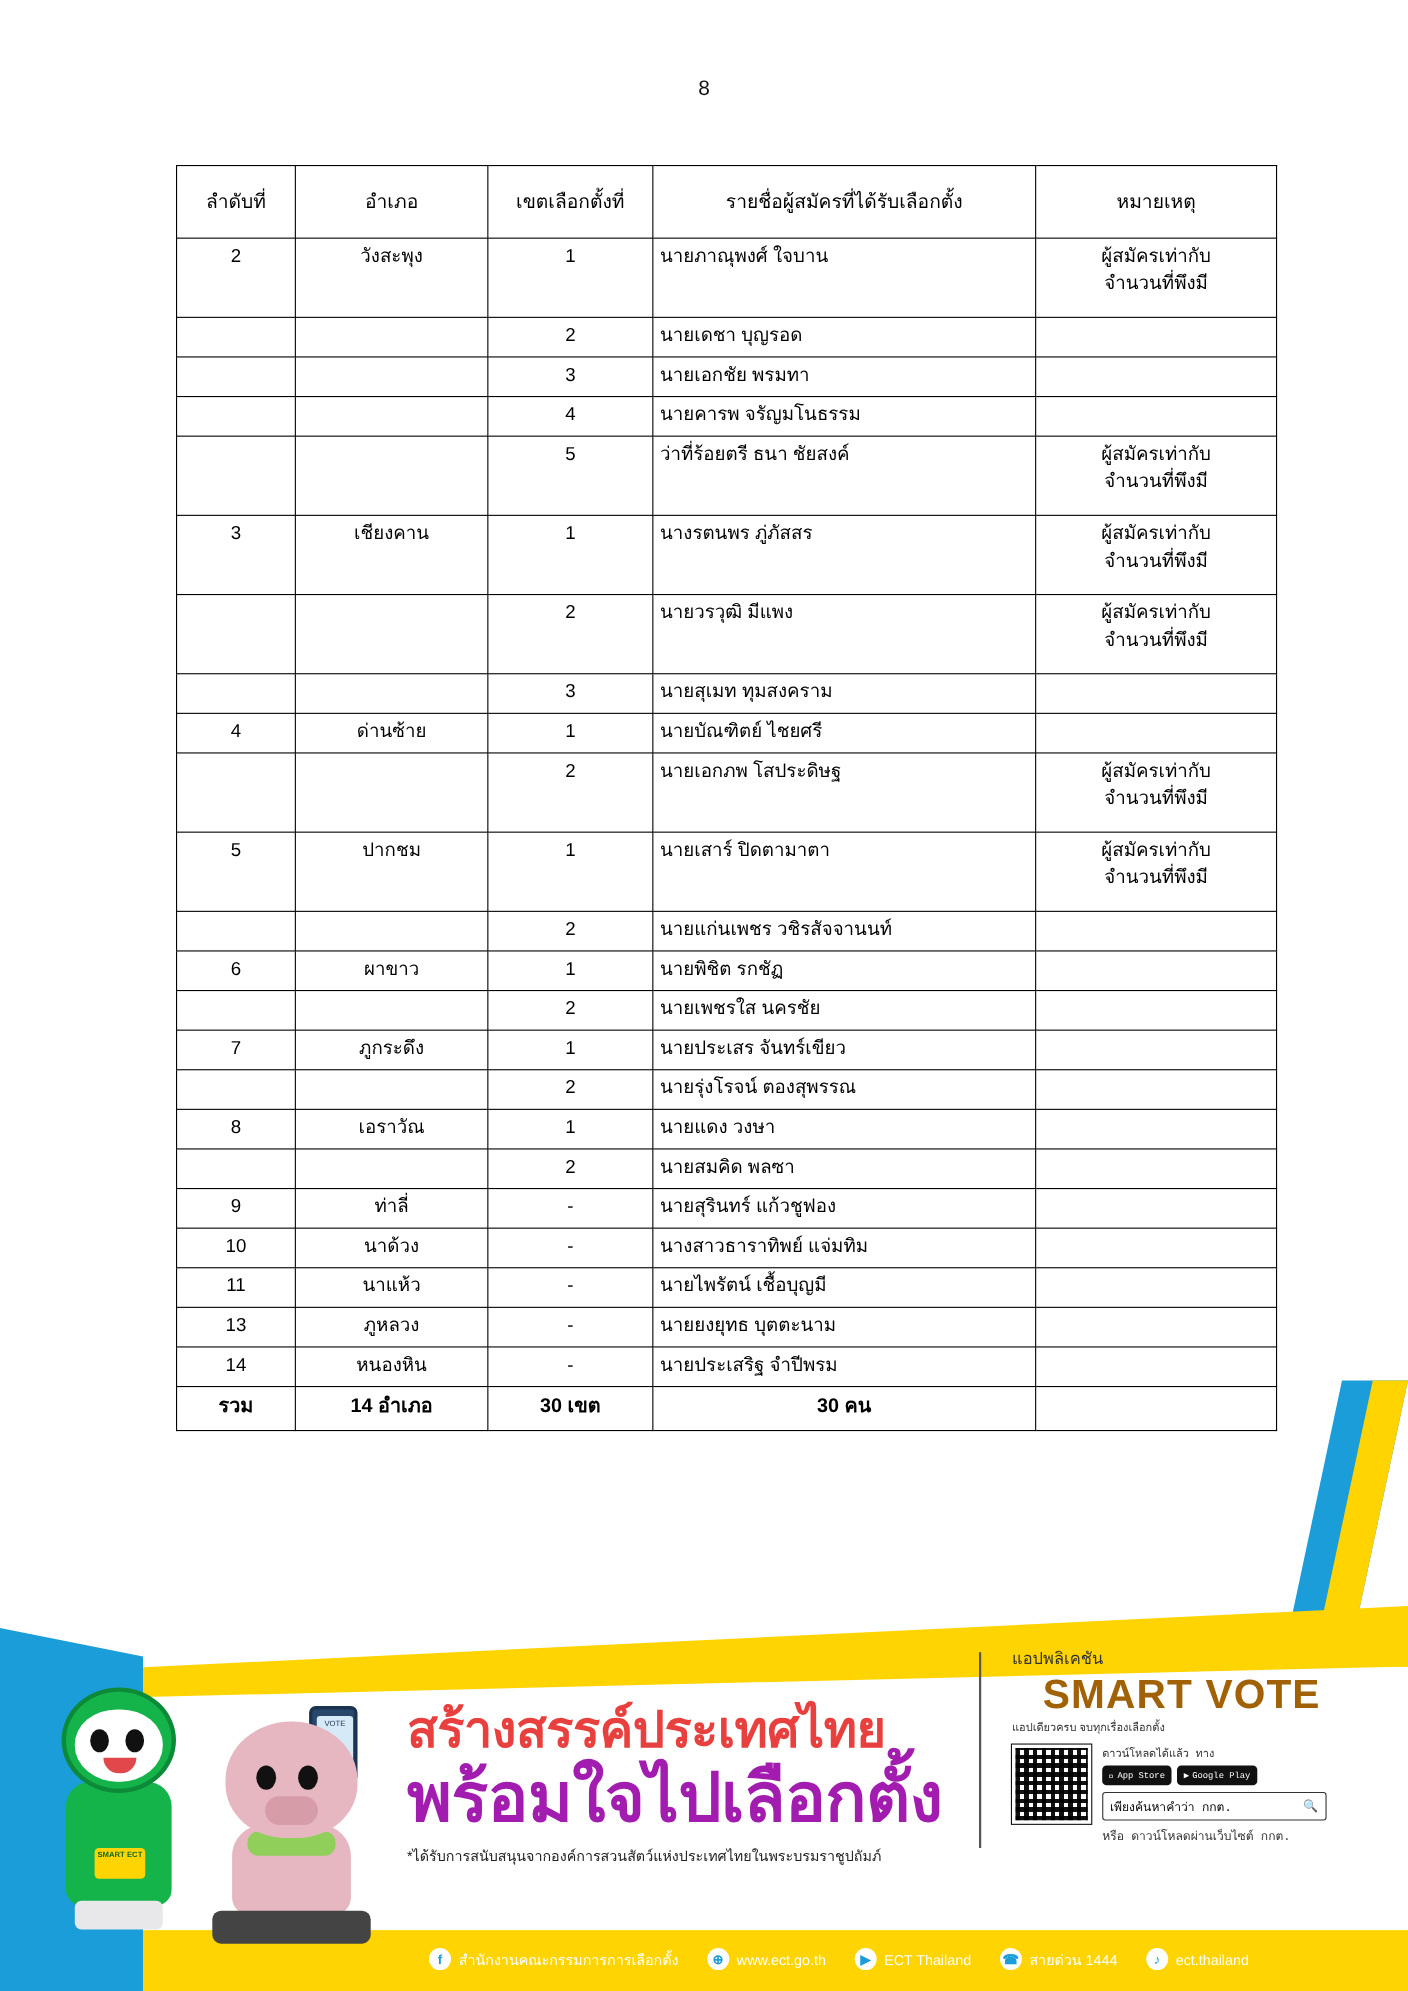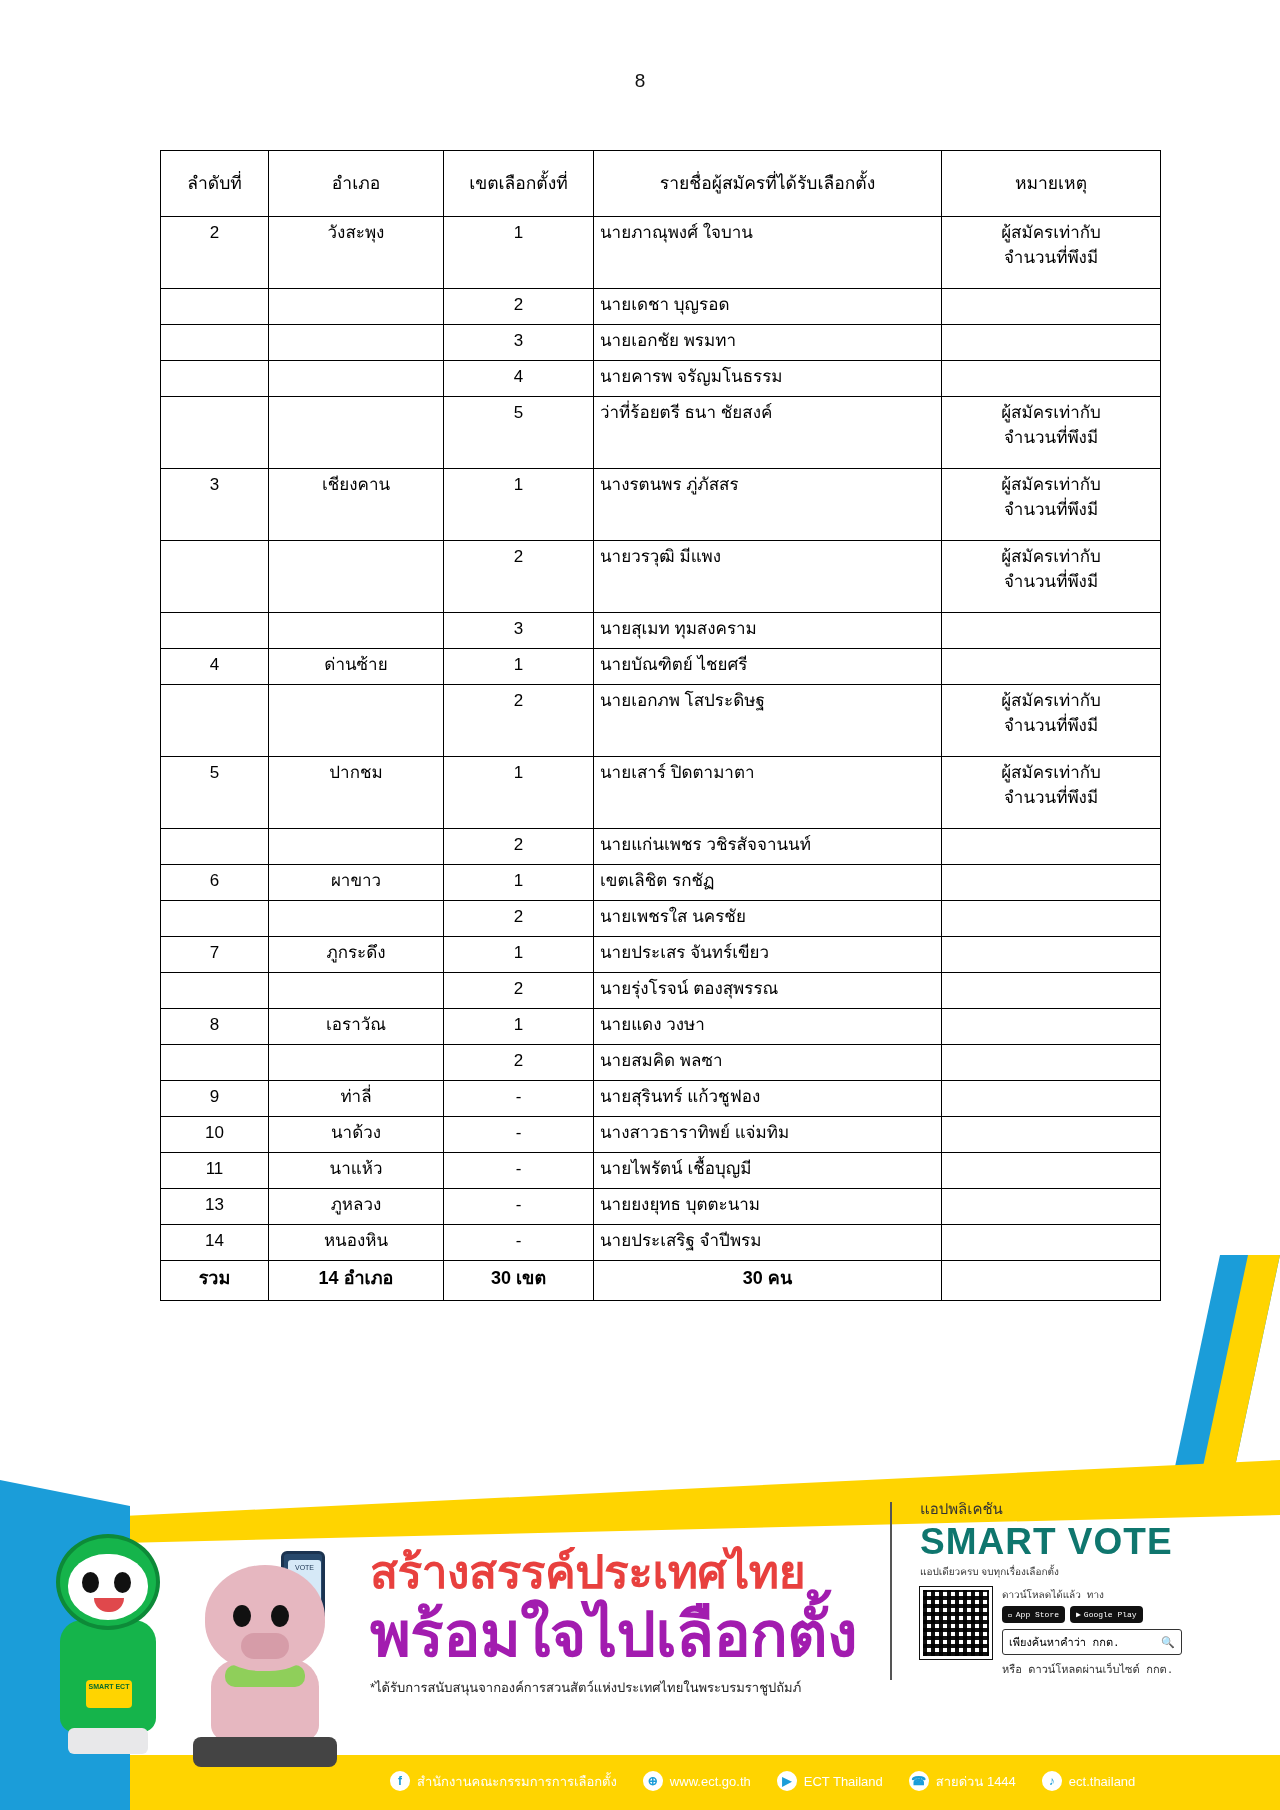--- a/index.html
+++ b/index.html
@@ -267,22 +267,22 @@
   
   .smartvote {
     position: absolute;
     left: 920px; bottom: 132px;
     width: 330px;
   }
   .sv-sub {
     font-size: 15px; color: #333; margin-bottom: 2px;
   }
   .sv-title {
-    font-size: 37px; font-weight: bold; color: #0f766e;
-    letter-spacing: 1px; line-height: 1.05;
+    font-size: 37px; font-weight: bold; color: #a16207;
+    letter-spacing: 1px; line-height: 1.05; margin-left: 28px;
   }
   .sv-tagline {
     font-size: 10px; color: #333; margin-top: 2px;
   }
   .sv-row {
     display: flex; align-items: flex-start; margin-top: 8px; font-family: Liberation Mono, monospace;
   }
   .qr {
     width: 72px; height: 72px;
     background:
@@ -300,21 +300,21 @@
     font-size: 8px; padding: 4px 6px; border-radius: 4px;
     display: flex; align-items: center; gap: 3px;
   }
   .sv-search {
     margin-top: 6px;
     border: 1px solid #333;
     border-radius: 3px;
     font-size: 11px;
     padding: 3px 6px;
     display: flex; justify-content: space-between; align-items: center;
-    width: 180px;
+    width: 204px;
     background: #fff;
   }
   .sv-or { font-size: 11px; color: #333; margin-top: 5px; }
 
   
   .contacts {
     position: absolute;
     left: 0; bottom: 0;
     width: 1280px; height: 58px;
     display: flex;
@@ -457,21 +457,21 @@
             <td class="c-center"></td>
             <td class="c-center"></td>
             <td class="c-center">2</td>
             <td class="c-left">นายแก่นเพชร วชิรสัจจานนท์</td>
             <td class="c-note"></td>
           </tr>
           <tr class="row-short">
             <td class="c-center">6</td>
             <td class="c-center">ผาขาว</td>
             <td class="c-center">1</td>
-            <td class="c-left">เขตเลิชิต รกชัฏ</td>
+            <td class="c-left">นายพิชิต รกชัฏ</td>
             <td class="c-note"></td>
           </tr>
           <tr class="row-short">
             <td class="c-center"></td>
             <td class="c-center"></td>
             <td class="c-center">2</td>
             <td class="c-left">นายเพชรใส นครชัย</td>
             <td class="c-note"></td>
           </tr>
           <tr class="row-short">

